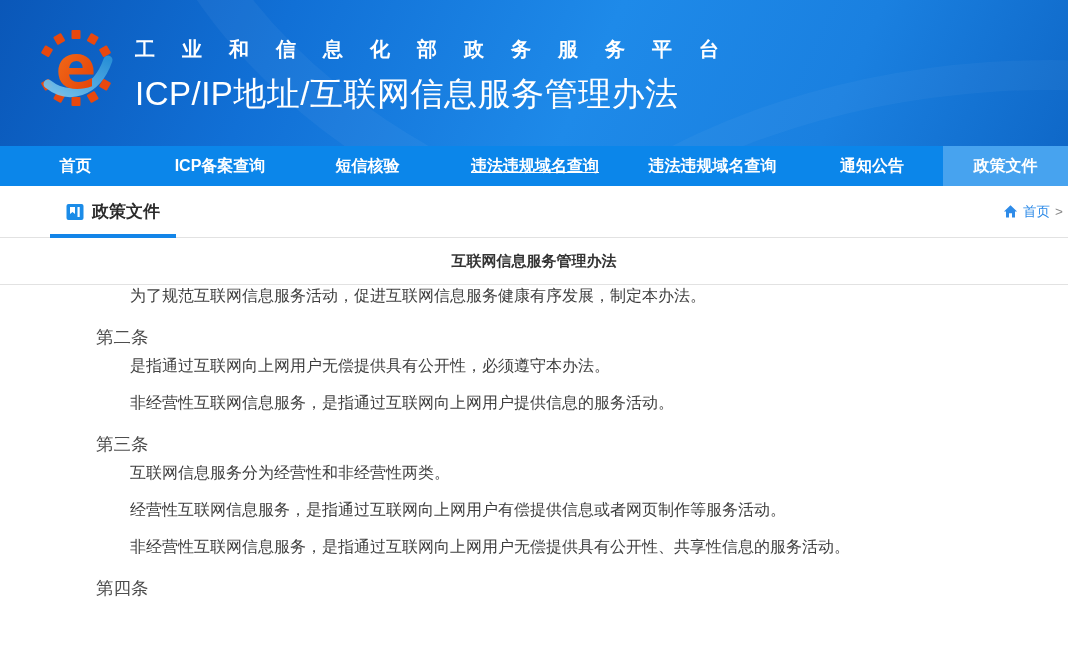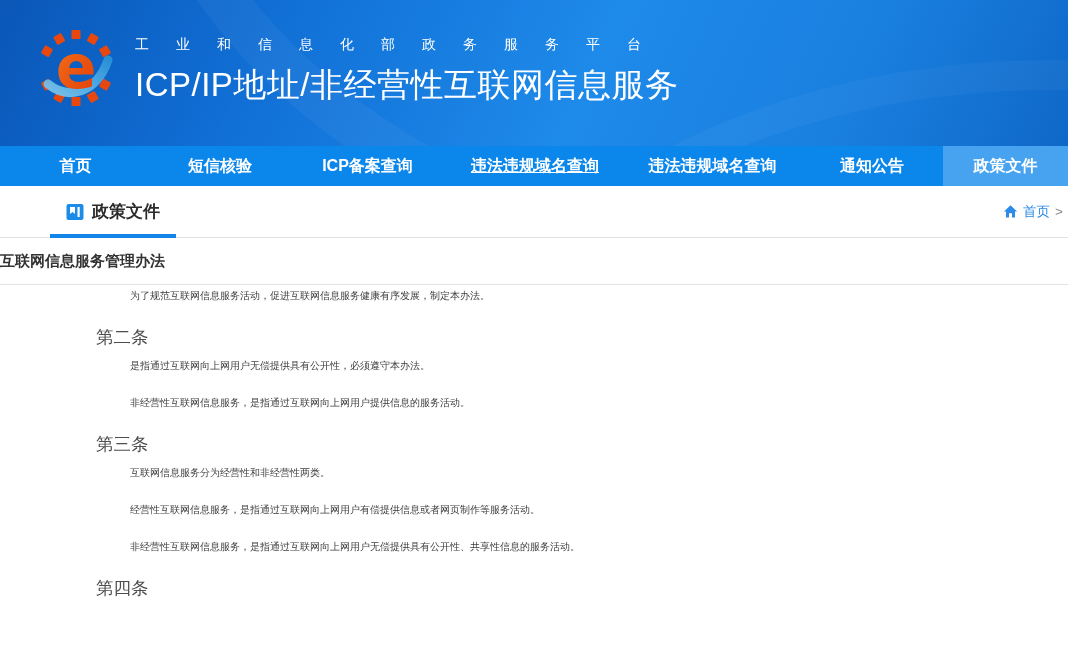--- a/index.html
+++ b/index.html
@@ -10,21 +10,21 @@
   
   .header{
     position:relative;height:146px;overflow:hidden;
     background:linear-gradient(115deg,#0a57b8 0%,#1170d6 26%,#1e8ae9 55%,#1a80e0 78%,#0f68c8 100%);
   }
   .header .arc{position:absolute;border-radius:50%;border:46px solid rgba(255,255,255,0.045);}
   .arc.a1{width:1500px;height:1000px;top:-780px;left:120px;}
   .arc.a2{width:1200px;height:800px;top:60px;left:420px;border-width:30px;border-color:rgba(255,255,255,0.035);}
   .logo{position:absolute;left:38px;top:24px;width:80px;height:86px;}
   .hgroup{position:absolute;left:135px;top:36px;color:#fff;}
-  .platform-title{font-size:14px;font-weight:400;letter-spacing:27px;white-space:nowrap;}
+  .platform-title{font-size:20px;font-weight:700;letter-spacing:27px;white-space:nowrap;}
   .system-title{font-size:33px;font-weight:500;margin-top:9px;letter-spacing:0.5px;white-space:nowrap;}
   
   .nav{display:flex;height:40px;background:#0b86ea;}
   .nav li{list-style:none;line-height:40px;text-align:center;color:#fff;
     font-size:16px;font-weight:700;cursor:pointer;}
   .nav li:nth-child(1){width:151px;}
   .nav li:nth-child(2){width:138px;}
   .nav li:nth-child(3){width:157px;}
   .nav li:nth-child(4){width:178px;text-decoration:underline;}
   .nav li:nth-child(5){width:177px;}
@@ -36,25 +36,25 @@
   .section-title-wrap{position:absolute;left:66px;top:0;height:51px;display:flex;align-items:center;}
   .section-title-wrap .book{width:18px;height:18px;margin-right:8px;}
   .section-title{font-size:17px;font-weight:700;color:#2b2b2b;}
   .breadcrumb{position:absolute;right:5px;top:0;height:51px;display:flex;align-items:center;font-size:13.5px;}
   .breadcrumb .home{width:15px;height:15px;margin-right:5px;}
   .breadcrumb .home-link{color:#2e8be8;text-decoration:none;cursor:pointer;}
   .breadcrumb .sep{color:#8a8a8a;margin-left:5px;}
   .rule{height:1px;background:#e2e2e2;position:relative;}
   .rule .blue-tab{position:absolute;left:50px;top:-3px;width:126px;height:4px;background:#1385e8;}
   
-  .doc-title-row{height:46px;display:flex;align-items:center;justify-content:flex-start;}
+  .doc-title-row{height:46px;display:flex;align-items:center;justify-content:center;}
   .doc-title{font-size:15px;font-weight:700;color:#333;}
   article{padding:0 40px 0 96px;}
   article h3{font-size:17.5px;line-height:24px;font-weight:400;color:#4e4e4e;margin:19px 0 6px;}
-  article p{font-size:10px;line-height:21px;color:#3e3e3e;margin:0 0 16px;padding-left:34px;}
+  article p{font-size:16px;line-height:21px;color:#3e3e3e;margin:0 0 16px;padding-left:34px;}
 </style>
 </head>
 <body>
 
 <div class="header">
   <div class="arc a1"></div>
   <div class="arc a2"></div>
   <svg class="logo" viewBox="0 0 80 86">
     <defs>
       <linearGradient id="og" x1="0" y1="0" x2="1" y2="1">
@@ -78,28 +78,28 @@
         <rect x="-4.5" y="-38" width="9" height="9" rx="1" transform="rotate(240)"></rect>
         <rect x="-4.5" y="-38" width="9" height="9" rx="1" transform="rotate(300)"></rect>
         <rect x="-4.5" y="-38" width="9" height="9" rx="1" transform="rotate(330)"></rect>
       </g>
     </g>
     <path d="M 10 60 C 30 76 58 70 70 36" fill="none" stroke="url(#bg2)" stroke-width="9" stroke-linecap="round" opacity="0.95"></path>
     <text x="38" y="64" text-anchor="middle" font-family="'DejaVu Sans',sans-serif" font-size="60" font-weight="bold" fill="url(#og)">e</text>
   </svg>
   <div class="hgroup">
     <div class="platform-title">工业和信息化部政务服务平台</div>
-    <div class="system-title">ICP/IP地址/非经营性互联网信息服务</div>
+    <div class="system-title">ICP/IP地址/互联网信息服务管理办法</div>
   </div>
 </div>
 
 <ul class="nav" style="margin:0;padding:0;">
   <li>首页</li>
+  <li>ICP备案查询</li>
   <li>短信核验</li>
-  <li>ICP备案查询</li>
   <li>违法违规域名查询</li>
   <li>违法违规域名查询</li>
   <li>通知公告</li>
   <li class="active">政策文件</li>
 </ul>
 
 <div class="section-row">
   <div class="section-title-wrap">
     <svg class="book" viewBox="0 0 18 18">
       <rect x="0.5" y="1" width="17" height="16" rx="2" fill="#1b8ce8"></rect>

